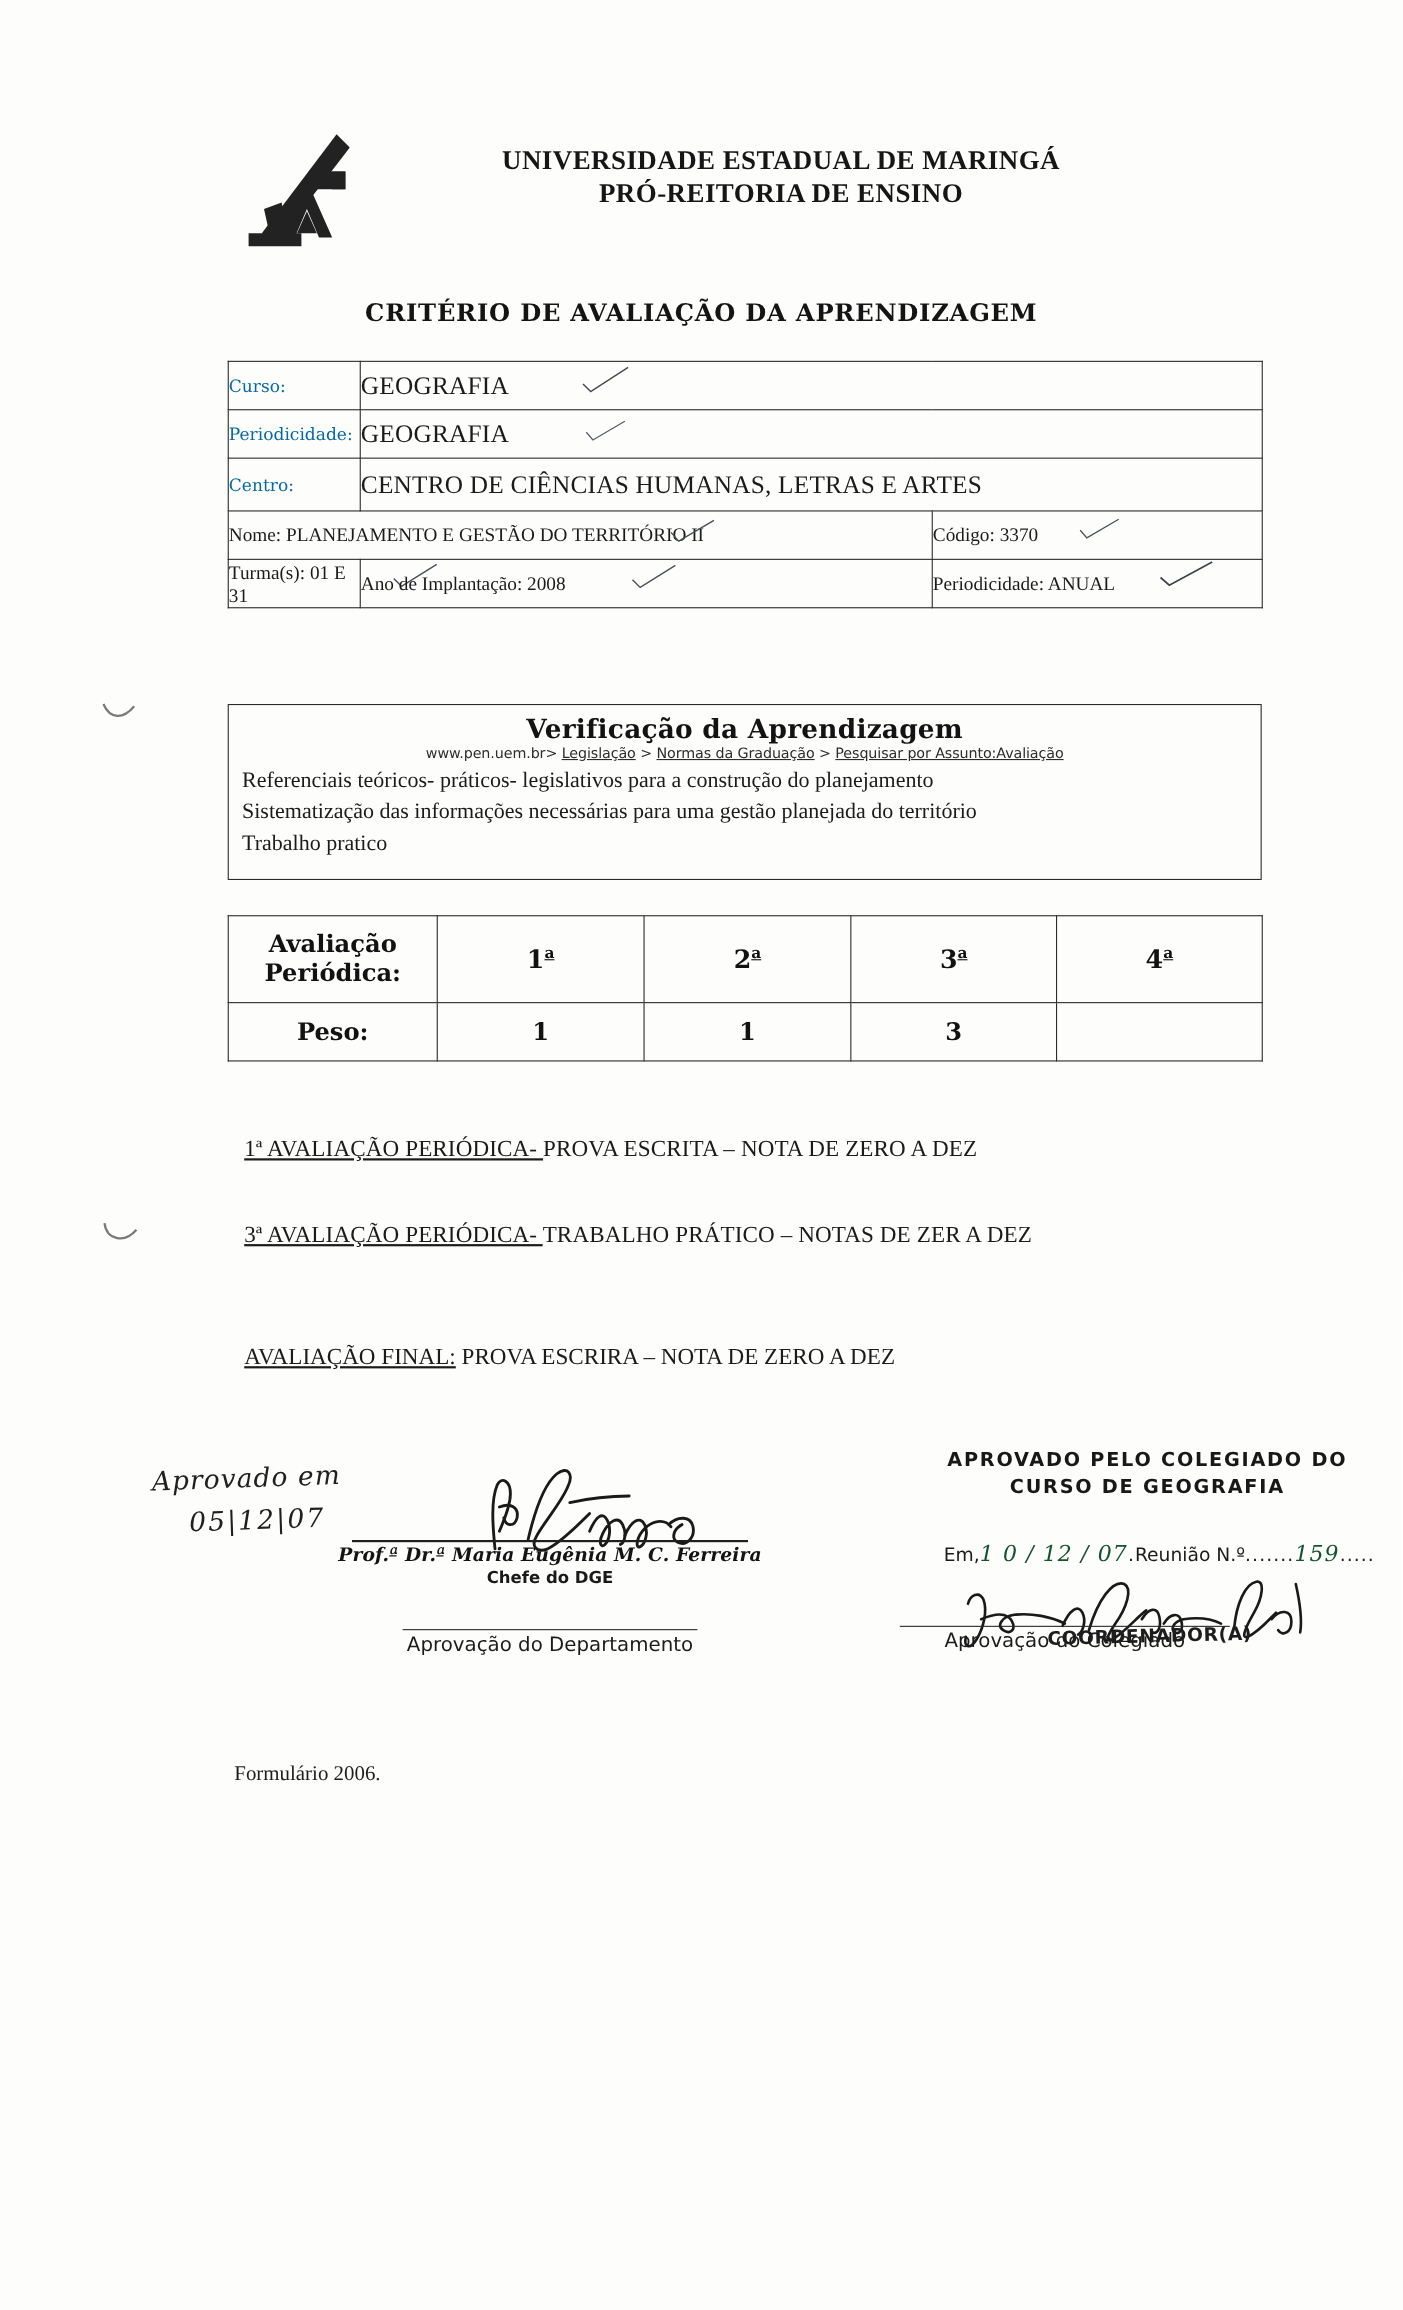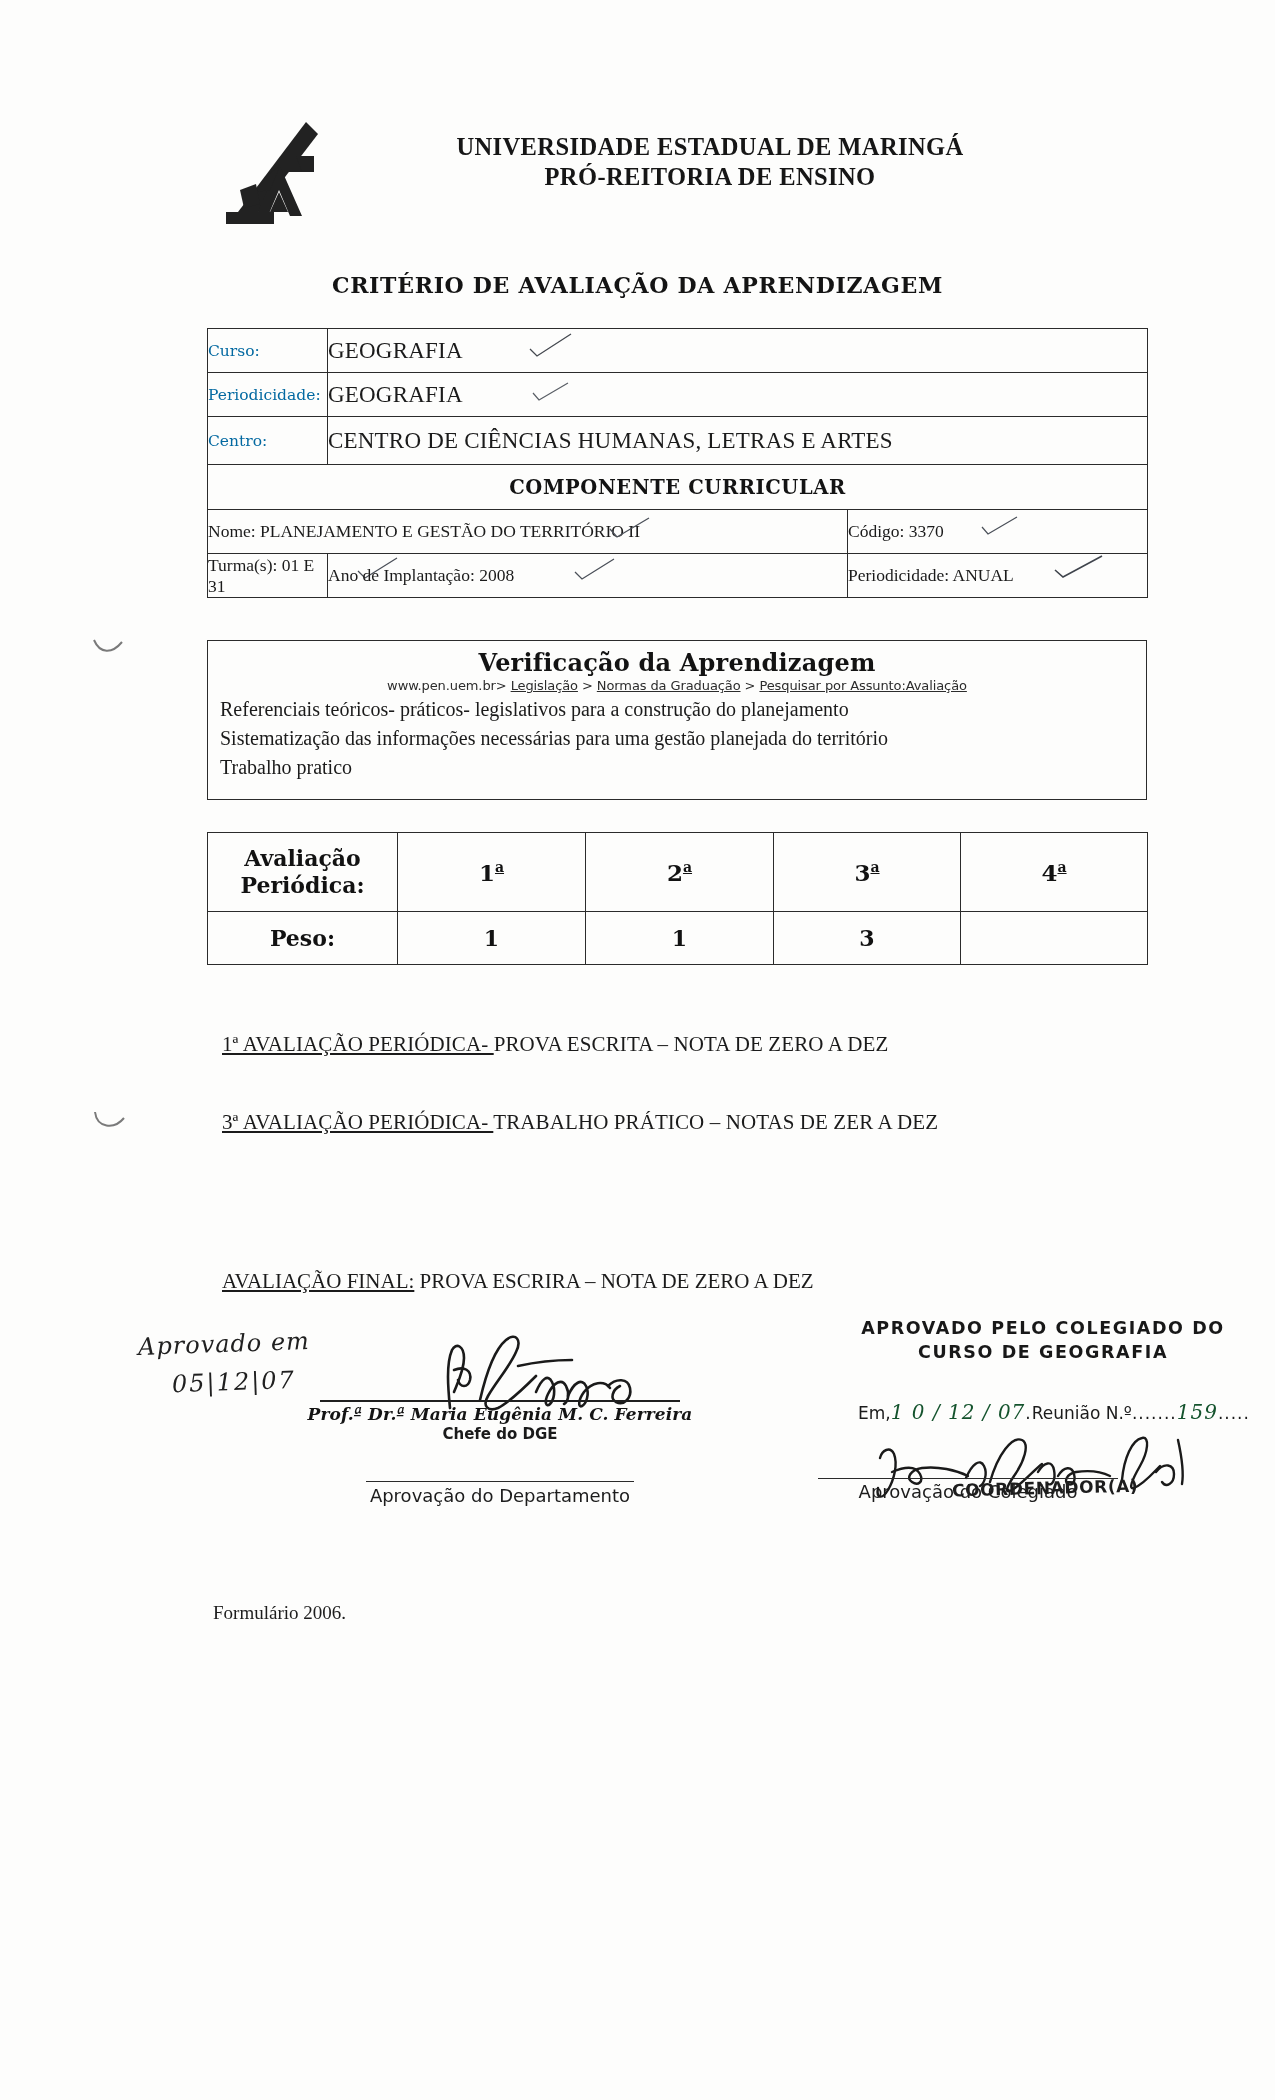--- a/index.html
+++ b/index.html
@@ -194,21 +194,21 @@
     font-family: "Liberation Serif", serif;
     font-size: 21px;
     color: #1b1b1b;
     margin-bottom: 53px;
     letter-spacing: 0.1px;
   }
   .crit-line .u { text-decoration: underline; }
 
   .final-line {
     position: absolute;
-    left: 222px; top: 1269px;
+    left: 222px; top: 1221px;
     font-family: "Liberation Serif", serif;
     font-size: 21px;
     color: #1b1b1b;
   }
   .final-line .u { text-decoration: underline; }
 
   
   .hand {
     font-family: "DejaVu Serif", serif;
     font-style: italic;
@@ -403,23 +403,20 @@
           <span class="tick" style="left:203px;top:8px;">
             <svg width="40" height="22" viewBox="0 0 40 22">
                 <path d="M2,12 L8,19 L37,2" stroke="#5a5f66" stroke-width="1.2" fill="none"></path>
               </svg>
           </span>
         </td>
       </tr>
       <tr class="row-h-big">
         <td class="cell-label">Centro:</td>
         <td class="cell-value" colspan="2">CENTRO DE CIÊNCIAS HUMANAS, LETRAS E ARTES</td>
-      </tr>
-      <tr>
-        <td class="section-head" colspan="3">COMPONENTE CURRICULAR</td>
       </tr>
       <tr class="row-h">
         <td class="field field-lbl" colspan="2">
           <span>Nome: PLANEJAMENTO E GESTÃO DO TERRITÓRIO II</span>
           <span class="tick" style="left:400px;top:6px;">
             <svg width="44" height="24" viewBox="0 0 44 24">
                 <path d="M2,13 L9,21 L41,2" stroke="#4b5059" stroke-width="1.3" fill="none"></path>
               </svg>
           </span>
         </td>

